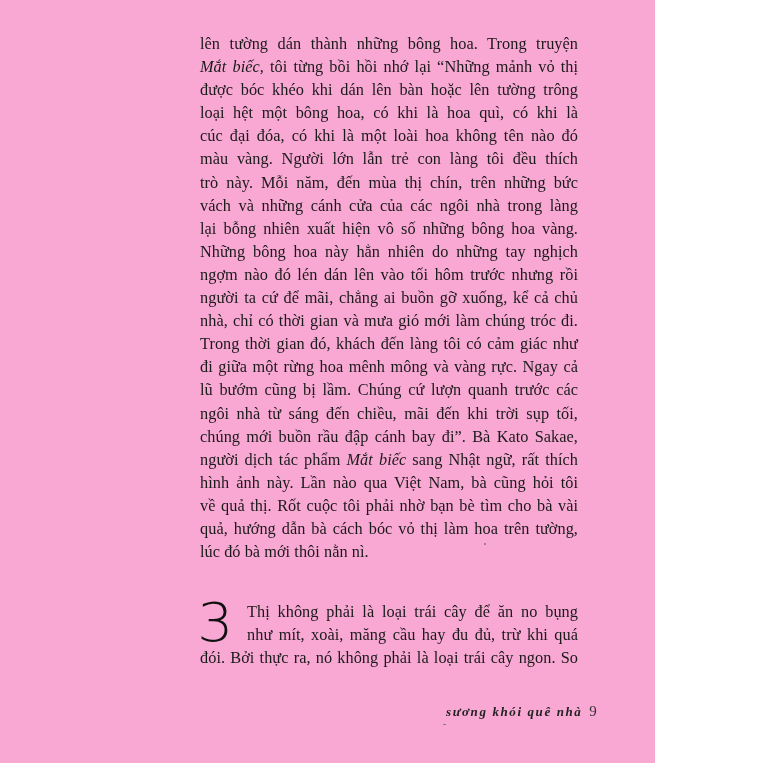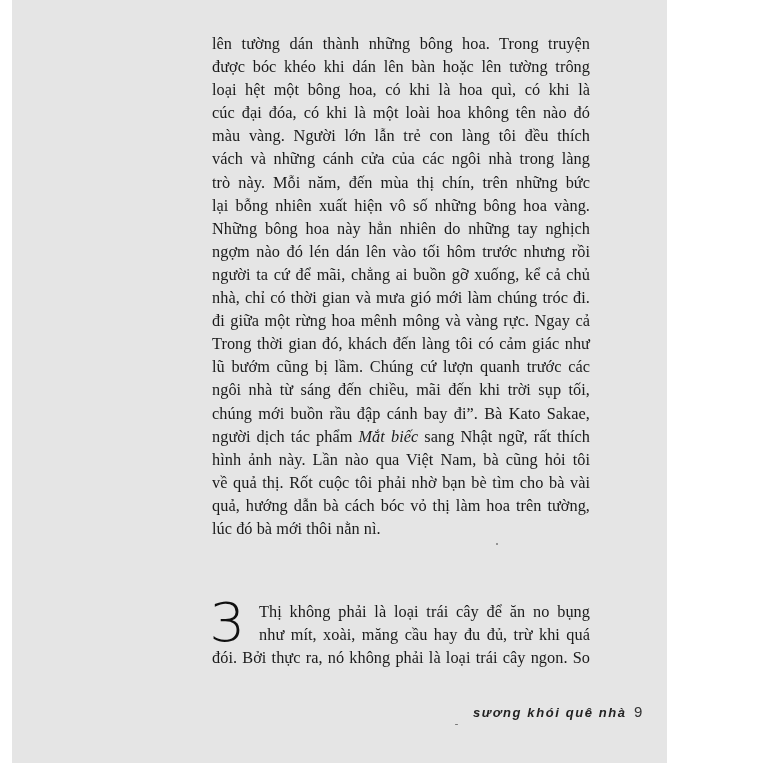--- a/index.html
+++ b/index.html
@@ -1,19 +1,19 @@
 <!DOCTYPE html>
 <html><head>
 <meta charset="utf-8">
 <style>
   html, body { margin: 0; padding: 0; background: #ffffff; }
   body { width: 763px; height: 763px; position: relative; overflow: hidden; }
   .page {
-    position: absolute; left: 12px; top: 0; width: 655px; height: 763px;
-    background: #e5e5e5;
+    position: absolute; left: 0; top: 0; width: 655px; height: 763px;
+    background: #f9a8d4;
     font-family: "Liberation Serif", "DejaVu Serif", serif;
     color: #1a1a1a;
   }
   .para {
     position: absolute; left: 200px; width: 378px;
     font-size: 16.3px; line-height: 23.1px;
     text-align: justify; text-align-last: left;
     letter-spacing: 0.05px;
   }
   .para .line { display: block; white-space: nowrap; text-align-last: justify; }
@@ -24,47 +24,48 @@
     position: absolute; left: 198px; top: 598px;
     font-family: "DejaVu Sans", sans-serif;
     font-size: 54px; line-height: 50px; font-weight: 300;
     color: #111;
     transform: scaleX(1.05);
   }
   .p2 { top: 600px; }
   .p2 .line.indent { padding-left: 47px; box-sizing: border-box; }
   .footer {
     position: absolute; top: 703px; left: 446px;
-    font-family: Liberation Sans, sans-serif;
+    font-family: Liberation Serif, serif;
     font-size: 13px; font-weight: bold; font-style: italic;
-    letter-spacing: 1.6px; color: #222; margin-left: 15px;
+    letter-spacing: 1.6px; color: #222;
   }
   .footer .pnum { font-weight: normal; font-style: normal; letter-spacing: 0; font-size: 15px; margin-left: 2px; color: #333; }
   .speck { position: absolute; width: 2px; height: 2px; background: #777; border-radius: 1px; }
 </style>
 </head>
 <body>
 
 <div class="page">
 
   <div class="para p1">
     <span class="line">lên tường dán thành những bông hoa. Trong truyện</span>
+    <span class="line"><span class="it">Mắt biếc</span><span>, tôi từng bồi hồi nhớ lại “Những mảnh vỏ thị</span></span>
     <span class="line">được bóc khéo khi dán lên bàn hoặc lên tường trông</span>
     <span class="line">loại hệt một bông hoa, có khi là hoa quì, có khi là</span>
     <span class="line">cúc đại đóa, có khi là một loài hoa không tên nào đó</span>
     <span class="line">màu vàng. Người lớn lẫn trẻ con làng tôi đều thích</span>
+    <span class="line">trò này. Mỗi năm, đến mùa thị chín, trên những bức</span>
     <span class="line">vách và những cánh cửa của các ngôi nhà trong làng</span>
-    <span class="line">trò này. Mỗi năm, đến mùa thị chín, trên những bức</span>
     <span class="line">lại bỗng nhiên xuất hiện vô số những bông hoa vàng.</span>
     <span class="line">Những bông hoa này hẳn nhiên do những tay nghịch</span>
     <span class="line">ngợm nào đó lén dán lên vào tối hôm trước nhưng rồi</span>
     <span class="line">người ta cứ để mãi, chẳng ai buồn gỡ xuống, kể cả chủ</span>
     <span class="line">nhà, chỉ có thời gian và mưa gió mới làm chúng tróc đi.</span>
+    <span class="line">Trong thời gian đó, khách đến làng tôi có cảm giác như</span>
     <span class="line">đi giữa một rừng hoa mênh mông và vàng rực. Ngay cả</span>
-    <span class="line">Trong thời gian đó, khách đến làng tôi có cảm giác như</span>
     <span class="line">lũ bướm cũng bị lầm. Chúng cứ lượn quanh trước các</span>
     <span class="line">ngôi nhà từ sáng đến chiều, mãi đến khi trời sụp tối,</span>
     <span class="line">chúng mới buồn rầu đập cánh bay đi”. Bà Kato Sakae,</span>
     <span class="line"><span>người dịch tác phẩm </span><span class="it">Mắt biếc</span><span> sang Nhật ngữ, rất thích</span></span>
     <span class="line">hình ảnh này. Lần nào qua Việt Nam, bà cũng hỏi tôi</span>
     <span class="line">về quả thị. Rốt cuộc tôi phải nhờ bạn bè tìm cho bà vài</span>
     <span class="line">quả, hướng dẫn bà cách bóc vỏ thị làm hoa trên tường,</span>
     <span class="line last">lúc đó bà mới thôi nằn nì.</span>
   </div>
 

